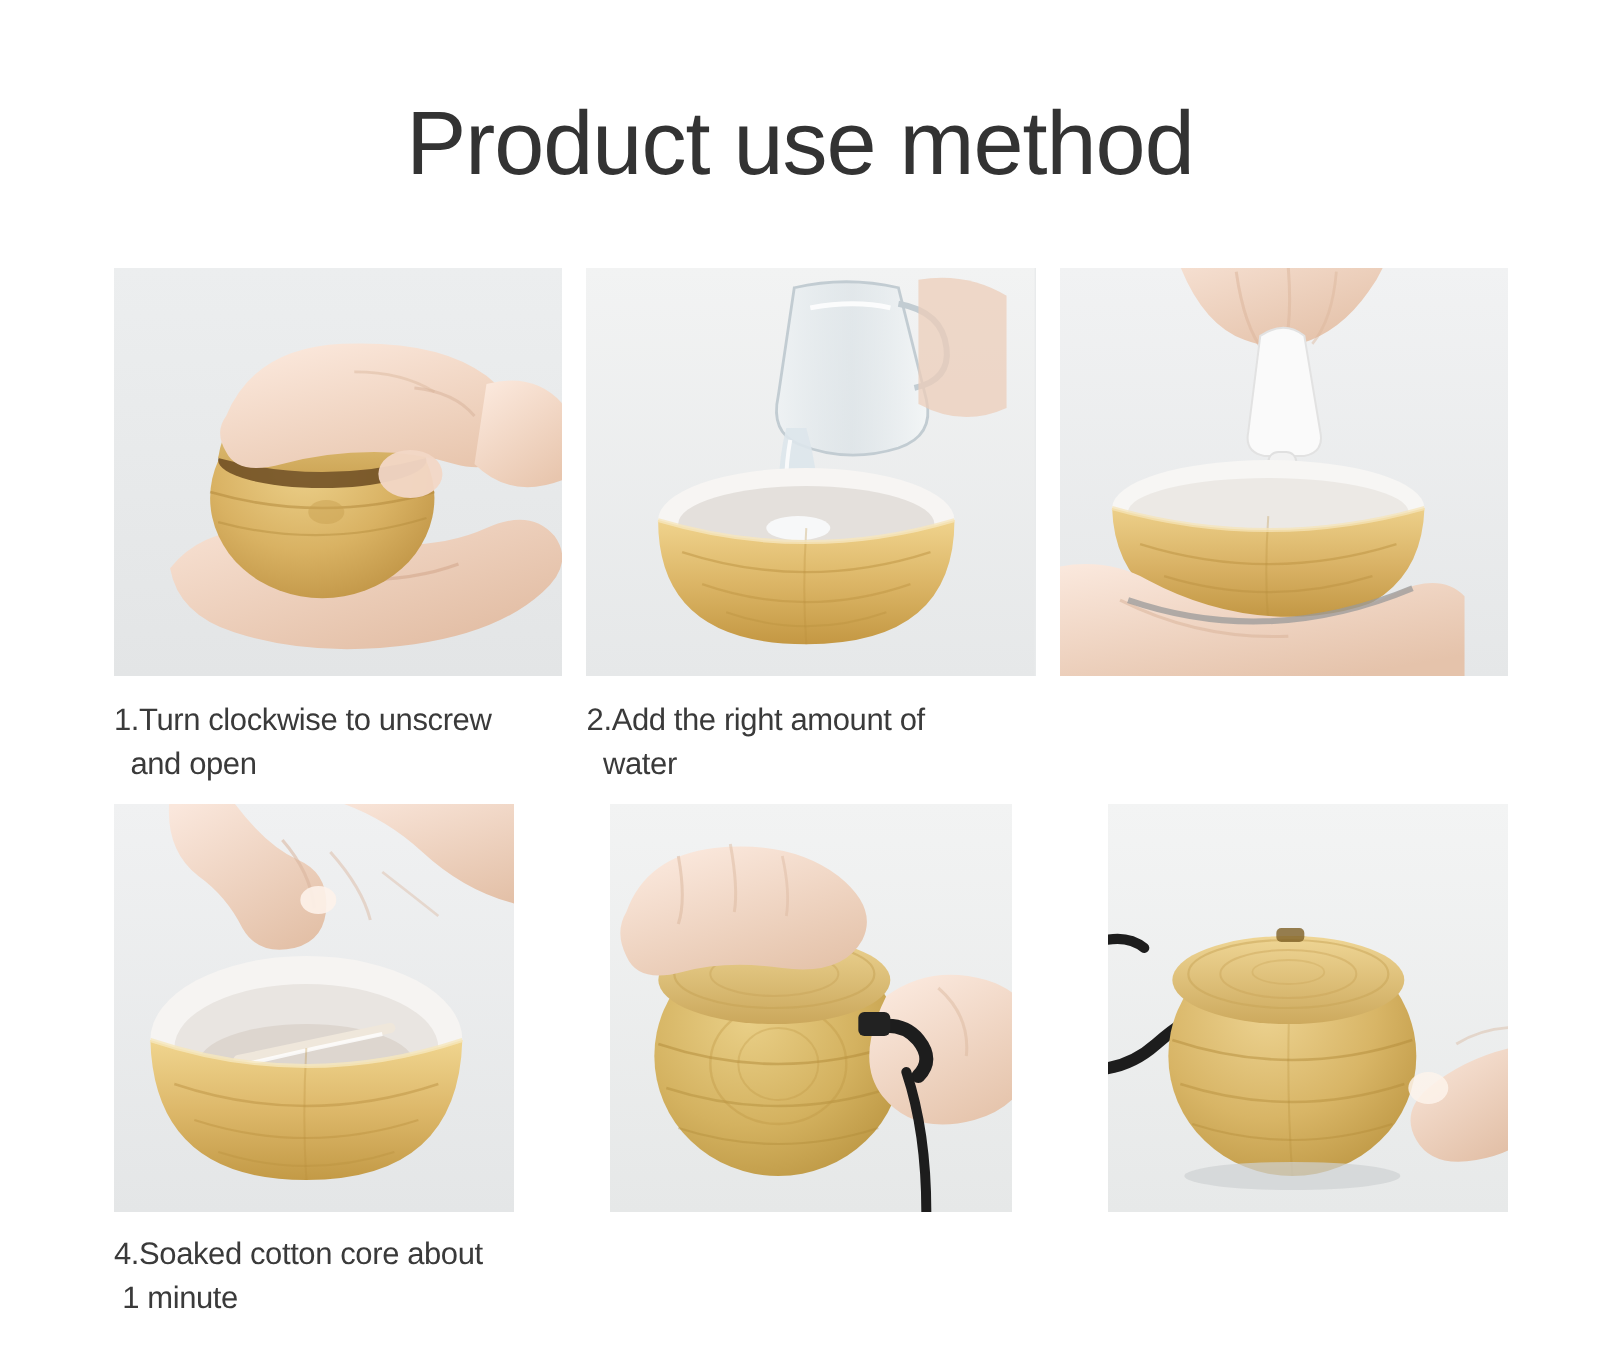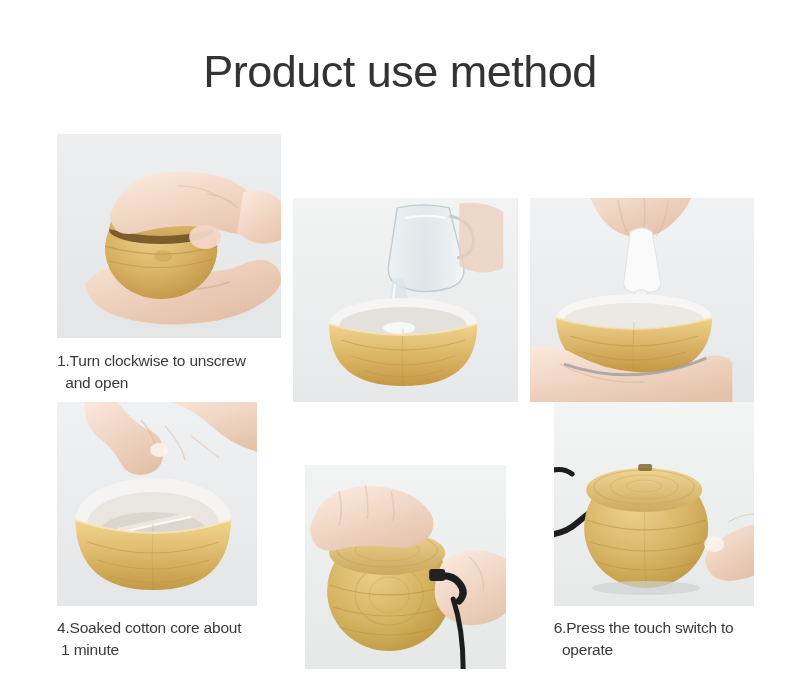--- a/index.html
+++ b/index.html
@@ -38,21 +38,20 @@
   
   .grid {
     position: absolute;
     left: 57px;
     top: 134px;
     width: 697px;
   }
   .row {
     display: flex;
     gap: 12px;
-    align-items: flex-end;
   }
   .row + .row { margin-top: 0px; gap: 48px; }
   .cell {
     width: 224.3px;
   }
 
   .photo {
     position: relative;
     width: 100%;
     height: 204px;
@@ -173,20 +172,22 @@
 
             <path d="M36 126 q0 62 74 62 q74 0 74 -62 q-74 22 -148 0 z" fill="url(#g2wood)"></path>
             <path d="M48 142 q62 20 124 0" fill="none" stroke="#b88e3c" stroke-width="1.2" opacity="0.45"></path>
             <path d="M58 158 q52 18 104 0" fill="none" stroke="#b88e3c" stroke-width="1.1" opacity="0.4"></path>
             <path d="M70 172 q40 14 80 0" fill="none" stroke="#b88e3c" stroke-width="1" opacity="0.35"></path>
             <path d="M110 130 q-2 30 0 58" fill="none" stroke="#b88e3c" stroke-width="1" opacity="0.3"></path>
 
             <path d="M36 126 q74 22 148 0" fill="none" stroke="#f6e6bd" stroke-width="2" opacity="0.8"></path>
           </svg>
         </div>
+        <div class="caption">2.Add the right amount of
+  water</div>
       </div>
 
       <div class="cell">
         <div class="photo">
           <svg viewBox="0 0 224 204" preserveAspectRatio="xMidYMid slice">
             <defs>
               <linearGradient id="g3bg" x1="0" y1="0" x2="0" y2="1">
                 <stop offset="0" stop-color="#f1f2f3"></stop>
                   <stop offset="1" stop-color="#e5e7e8"></stop>
               </linearGradient>
@@ -369,19 +370,17 @@
 
             <rect x="96" y="62" width="14" height="7" rx="2.5" fill="#7e6026" opacity="0.8"></rect>
 
             <path d="M224 120 q-30 4 -52 22 q-14 12 -6 26 q8 14 30 10 q24 -4 28 -18 z" fill="url(#g6skin)"></path>
             <path d="M224 112 q-22 -2 -38 8" fill="none" stroke="#d8b197" stroke-width="1.4" opacity="0.4"></path>
             <ellipse cx="172" cy="142" rx="10" ry="8" fill="#fdf3eb" opacity="0.85"></ellipse>
 
             <ellipse cx="104" cy="186" rx="54" ry="7" fill="#cfd2d3" opacity="0.7"></ellipse>
           </svg>
         </div>
-        <div class="caption">6.Press the touch switch to
-  operate</div>
       </div>
     </div>
 
   </div>
 </div>
 
 </body></html>

